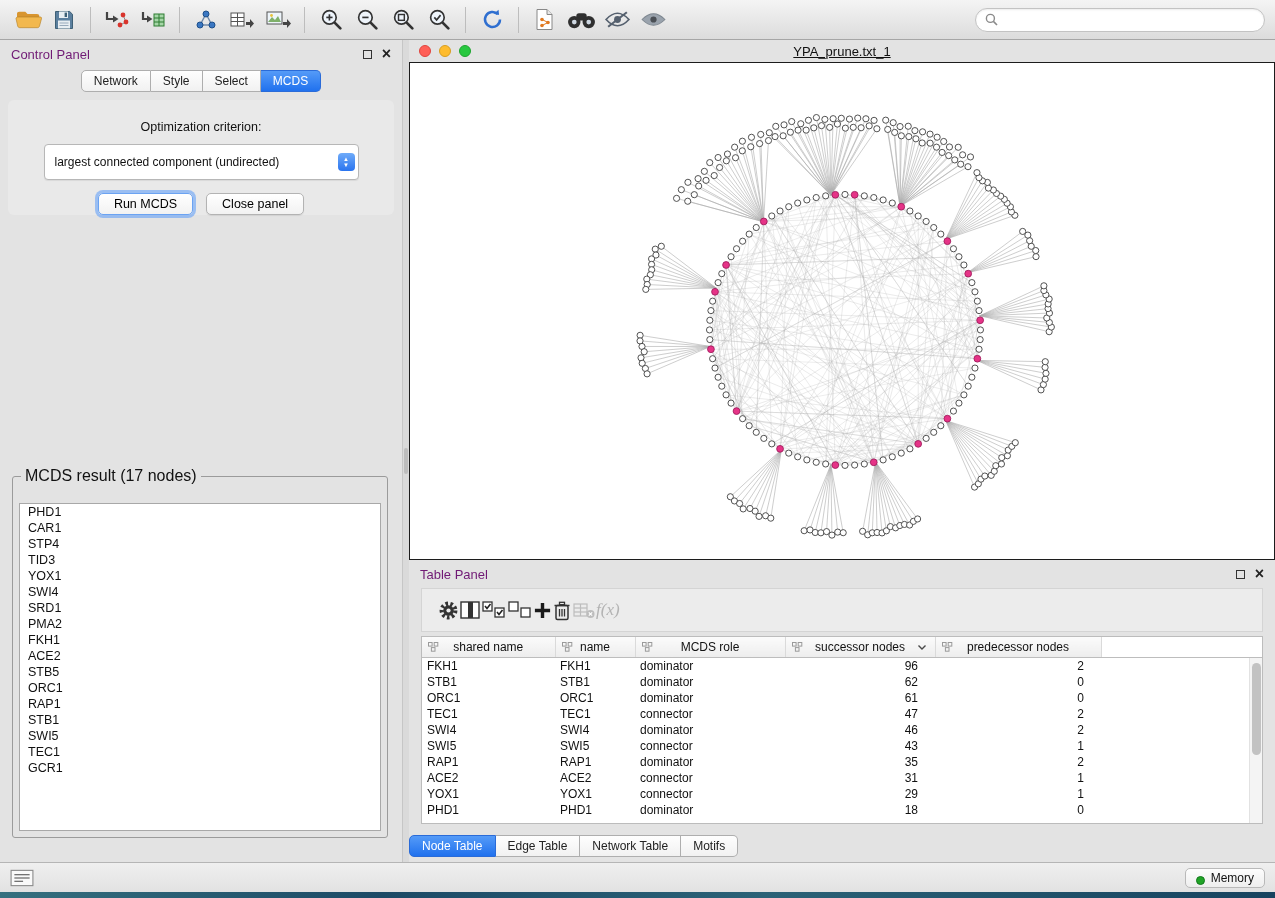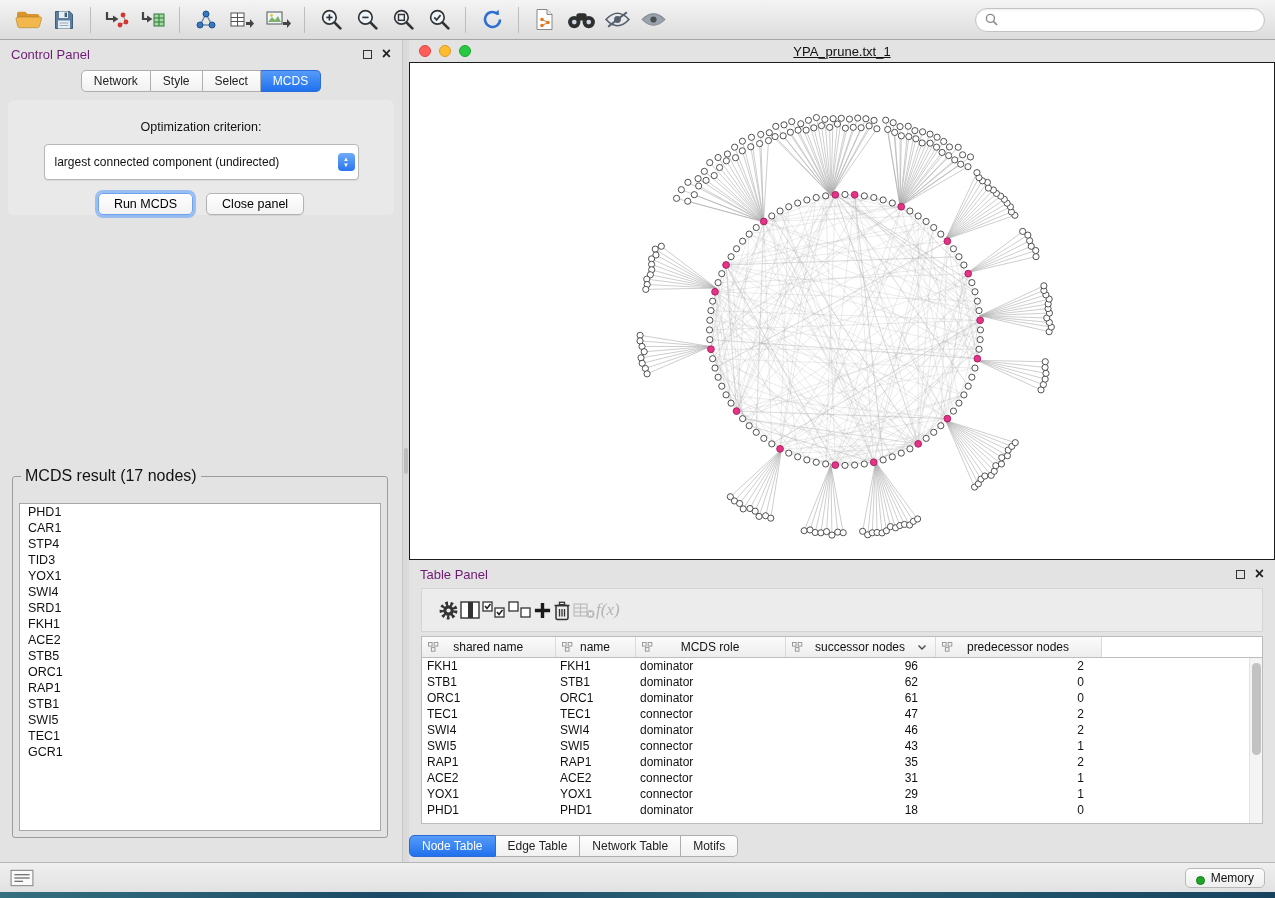--- a/index.html
+++ b/index.html
@@ -319,20 +319,21 @@
       <fieldset class="mcds-result">
         <legend>MCDS result (17 nodes)</legend>
         <div class="result-list">
             <div class="result-item">PHD1</div>
             <div class="result-item">CAR1</div>
             <div class="result-item">STP4</div>
             <div class="result-item">TID3</div>
             <div class="result-item">YOX1</div>
             <div class="result-item">SWI4</div>
             <div class="result-item">SRD1</div>
+            <div class="result-item">PMA2</div>
             <div class="result-item">FKH1</div>
             <div class="result-item">ACE2</div>
             <div class="result-item">STB5</div>
             <div class="result-item">ORC1</div>
             <div class="result-item">RAP1</div>
             <div class="result-item">STB1</div>
             <div class="result-item">SWI5</div>
             <div class="result-item">TEC1</div>
             <div class="result-item">GCR1</div>
           </div>

